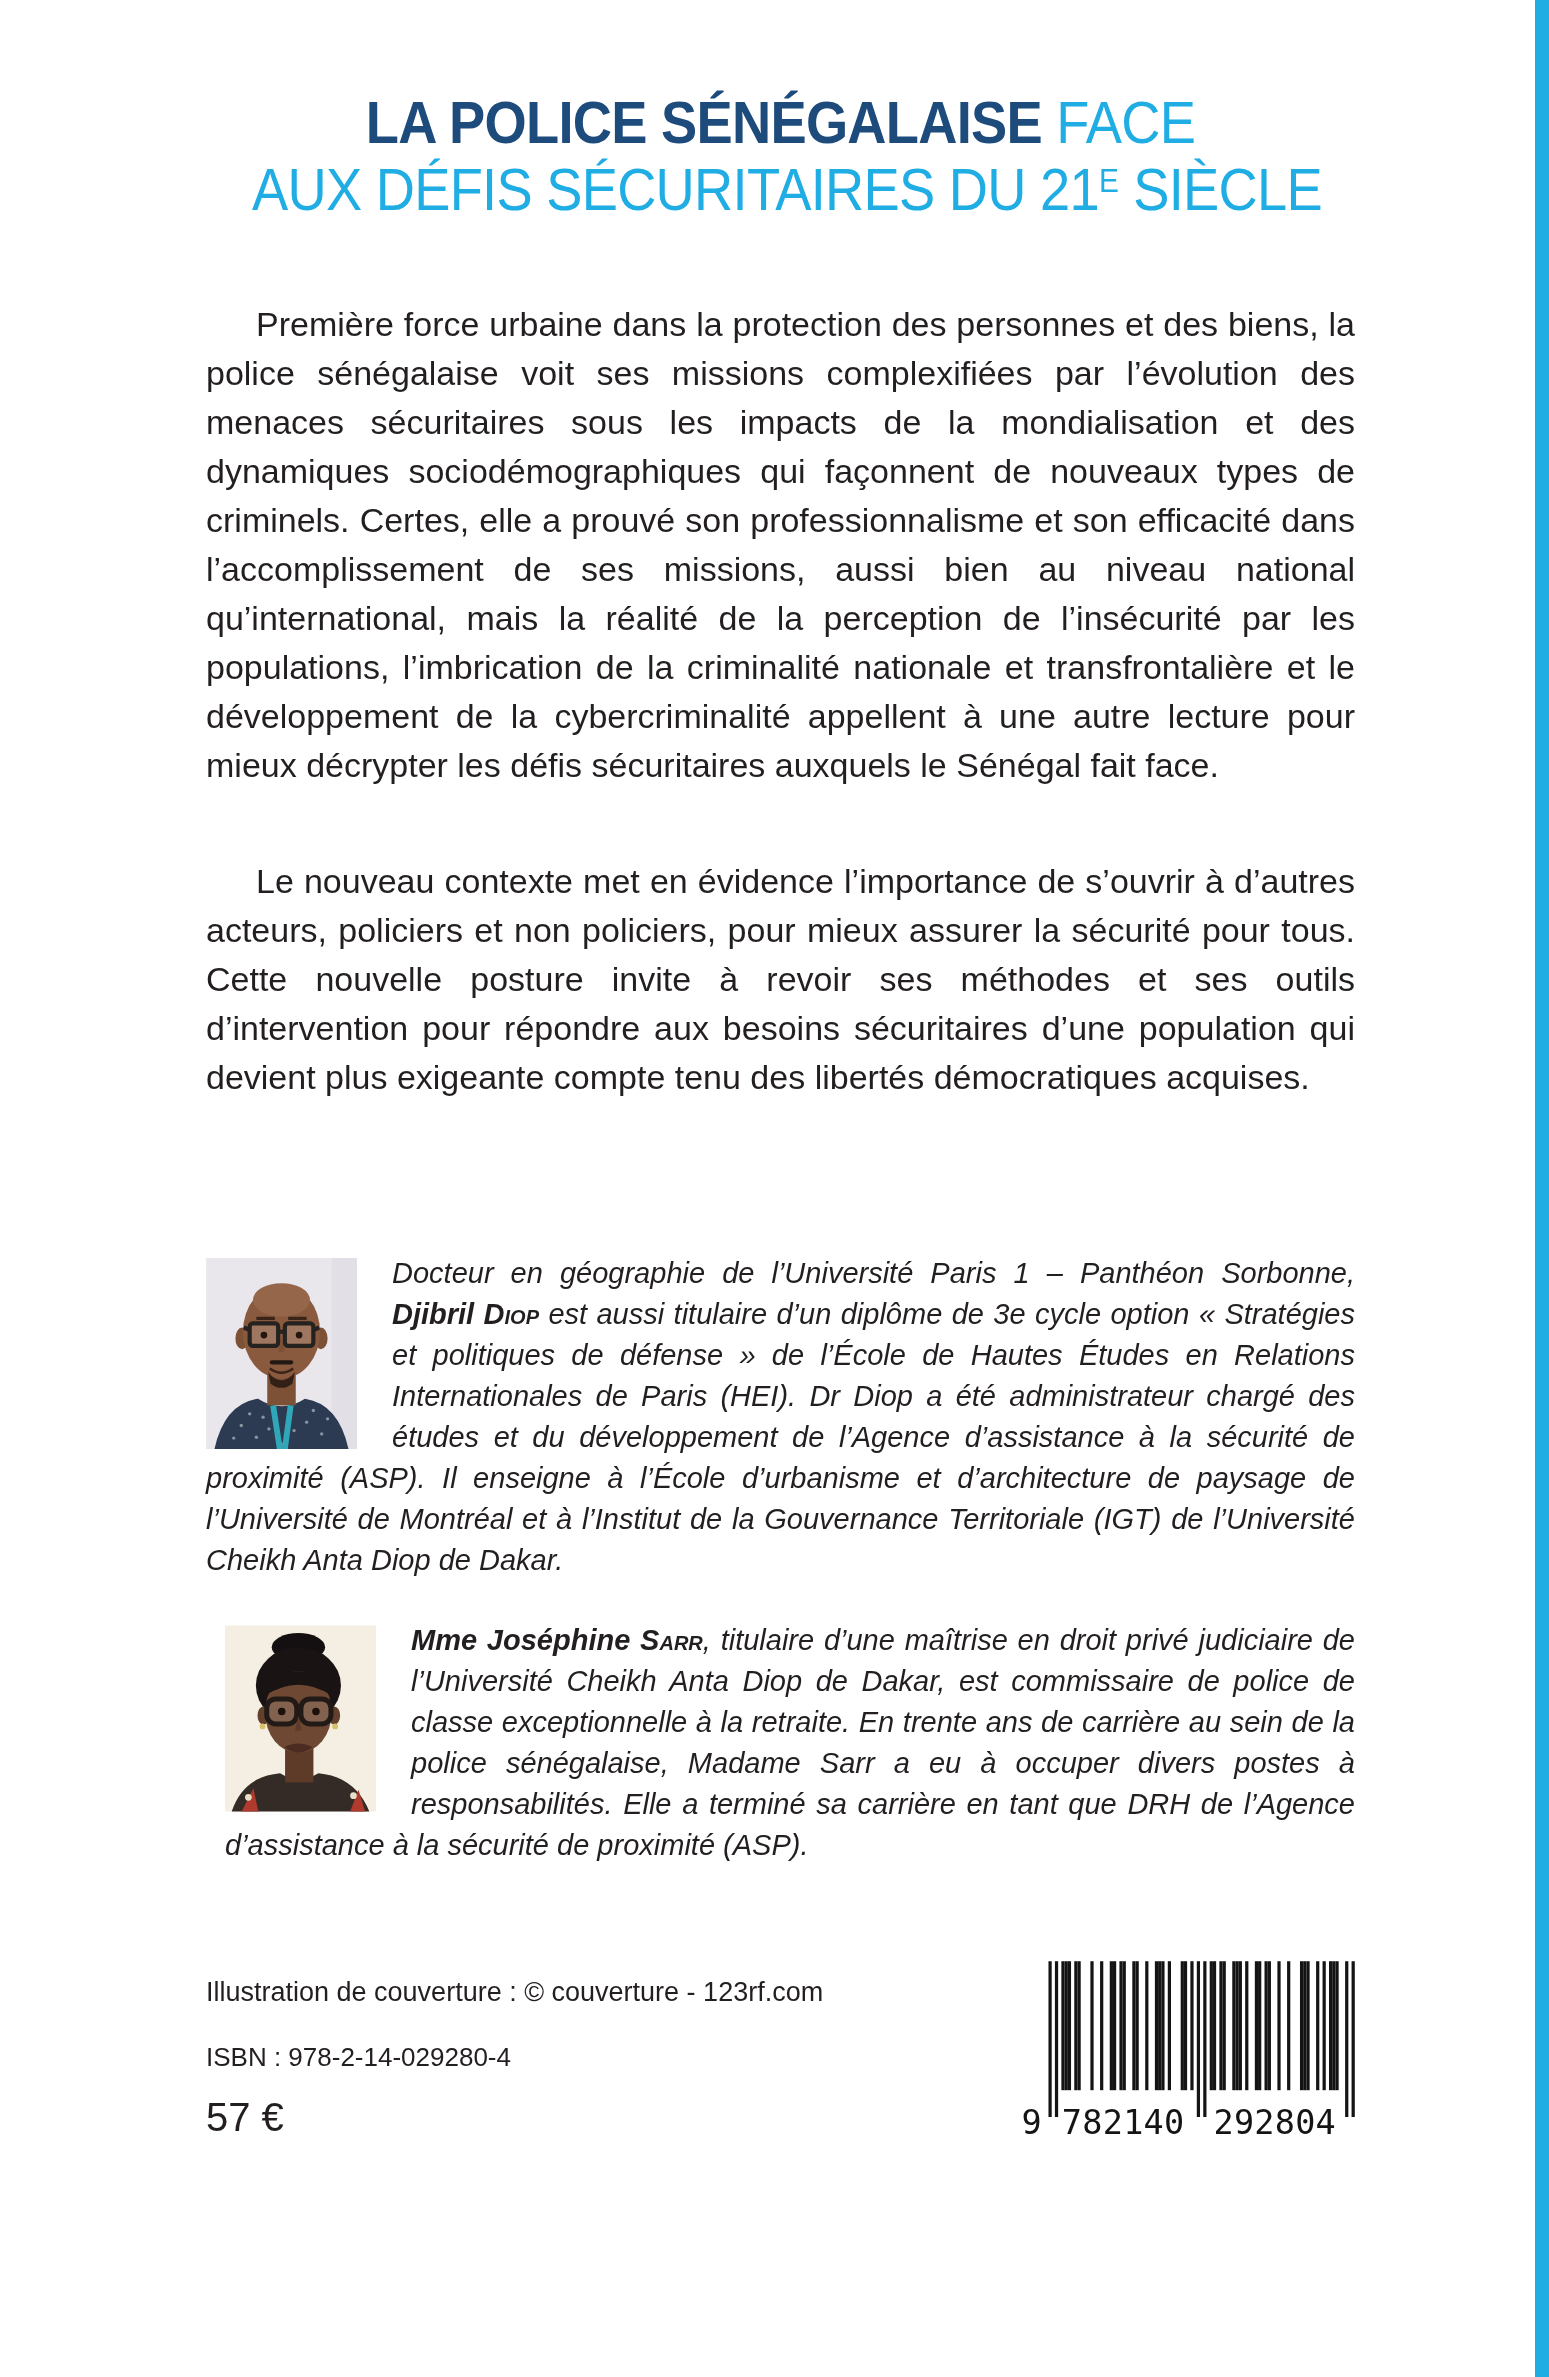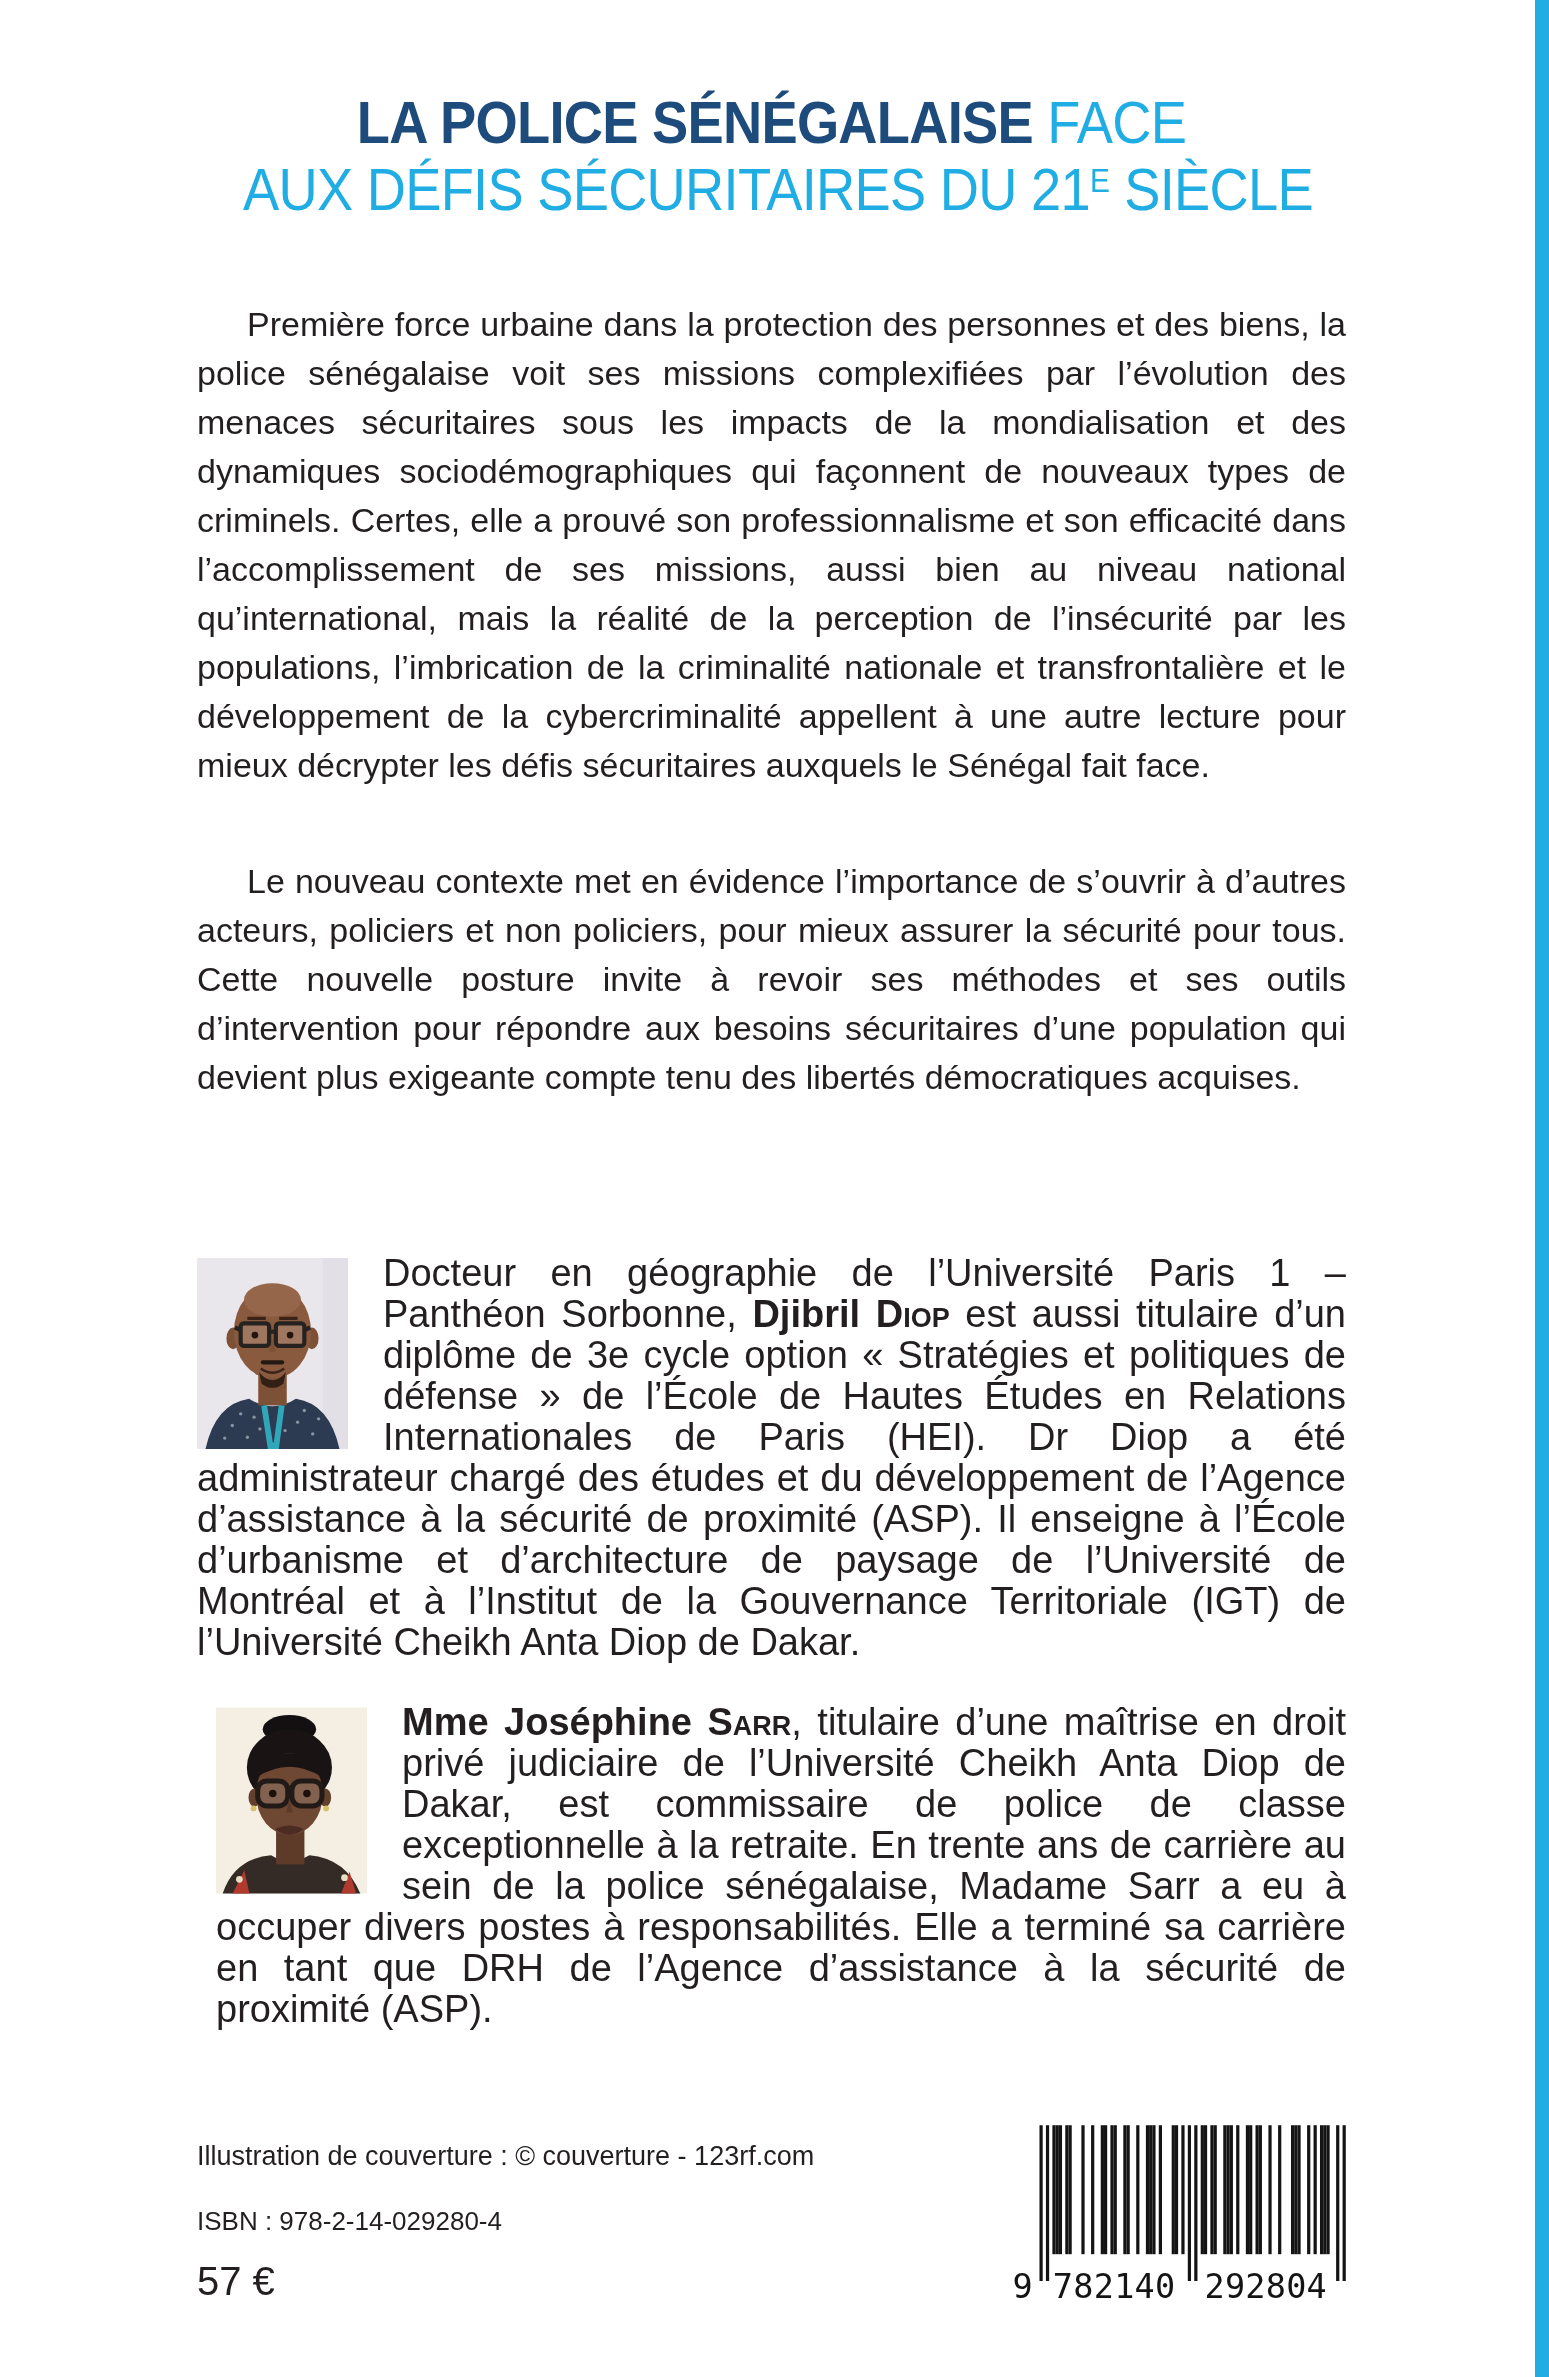--- a/index.html
+++ b/index.html
@@ -9,21 +9,21 @@
     background:#ffffff;
     overflow:hidden;
     color:#231f20;
     font-family:"Liberation Sans", sans-serif;
   }
   .stripe{
     position:absolute;top:0;right:0;
     width:15px;height:100%;
   }
   .content{
-    position:absolute;left:197px;top:0;
+    position:absolute;left:206px;top:0;
     width:1149px;
   }
   
   .title{
     margin:94px 0 0 0;
     text-align:center;
     font-size:59px;
     line-height:58px;
     font-weight:400;
     letter-spacing:-0.8px;
@@ -39,22 +39,23 @@
     line-height:49px;
     text-align:justify;
     text-indent:50px;
     margin:0;
   }
   .p1{margin-top:81px;}
   .p2{margin-top:67px;}
   
   .bios{margin-top:151px;}
   .bio{
-    font-size:38px;
+    font-size:29px;
     line-height:41px;
+    font-style:italic;
     text-align:justify;
   }
   .bio::after{content:"";display:block;clear:both;}
   .bio p{margin:0;}
   .photo{
     float:left;
     width:151px;height:191px;
     margin:5px 35px 0 0;
   }
   .photo svg{width:100%;height:100%;display:block;}

